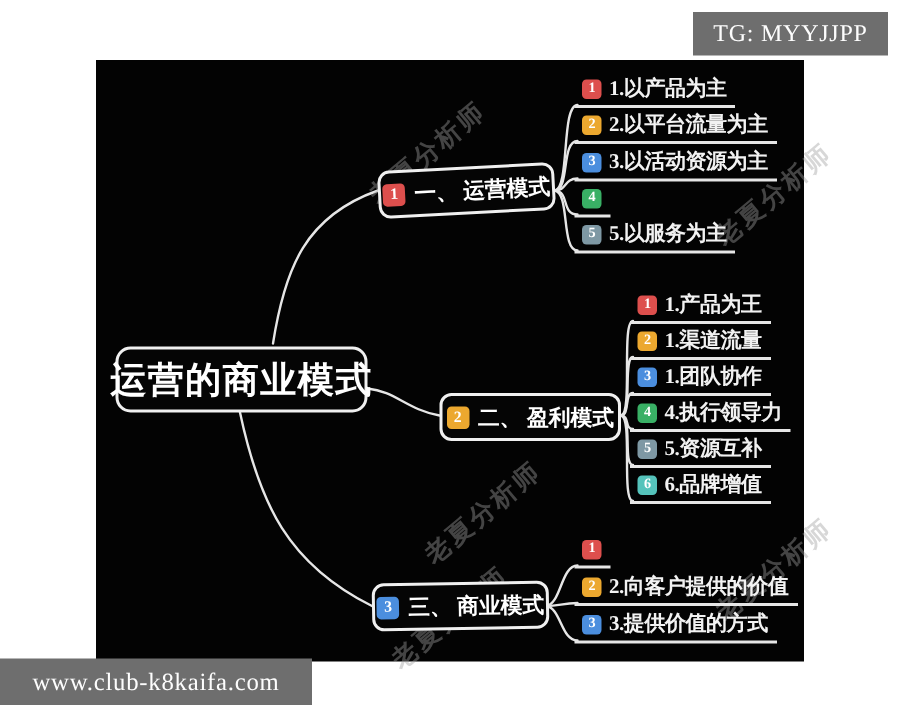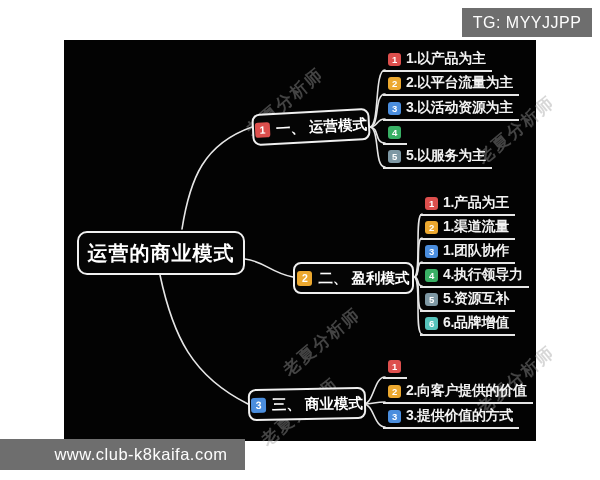--- a/index.html
+++ b/index.html
@@ -1,45 +1,45 @@
 <!DOCTYPE html>
 <html><head>
 <meta charset="utf-8">
 <style>
   html,body{margin:0;padding:0;background:#fff;}
   #stage{
     position:relative;width:600px;height:480px;background:#ffffff;overflow:hidden;
-    font-family:Liberation Sans, sans-serif;
+    font-family:Liberation Serif, serif;
   }
   
   .gray-badge{
     position:absolute;background:#6e6e6e;color:#fdfdfd;
     display:flex;align-items:center;justify-content:center;
     font-size:16px;letter-spacing:.5px;white-space:nowrap;
   }
   #tg-badge{left:462px;top:8px;width:130px;height:29px;}
-  #site-badge{left:0;top:439px;width:208px;height:31px;font-size:16.5px;padding-left:37px;}
+  #site-badge{left:0;top:439px;width:208px;height:31px;font-size:16.5px;}
   
   #canvas{position:absolute;left:64px;top:40px;width:472px;height:401px;background:#030303;}
   #edges{position:absolute;left:0;top:0;}
   .edge{fill:none;stroke:#e6e6e6;stroke-width:1.6;stroke-linecap:round;}
   
   .wm{
     position:absolute;color:rgba(160,160,160,.42);font-size:17px;font-weight:600;
     letter-spacing:2px;white-space:nowrap;transform:translate(-50%,-50%) rotate(-40deg);
     pointer-events:none;user-select:none;
   }
   
   .boxnode{
     position:absolute;box-sizing:border-box;background:#050505;border:2px solid #f0f0f0;
     display:flex;align-items:center;justify-content:center;color:#fff;white-space:nowrap;
   }
   #root-node{
     left:13px;top:191px;width:168px;height:44px;border-radius:10px;border-width:2.5px;
-    font-size:20px;font-weight:700;letter-spacing:1px;
+    font-size:24px;font-weight:700;letter-spacing:1px;
   }
   .branch{height:32px;border-radius:8px;font-size:14.5px;font-weight:700;gap:6px;padding:0 8px;}
   #branch-1{left:188px;top:71px;width:118px;transform:rotate(-3deg);}
   #branch-2{left:229px;top:222px;width:121px;}
   #branch-3{left:184px;top:348px;width:118px;transform:rotate(-1deg);}
   .bbadge{
     width:15px;height:15px;border-radius:3px;flex:0 0 auto;
     display:flex;align-items:center;justify-content:center;
     font-size:10.5px;font-weight:700;color:#fff;
   }

